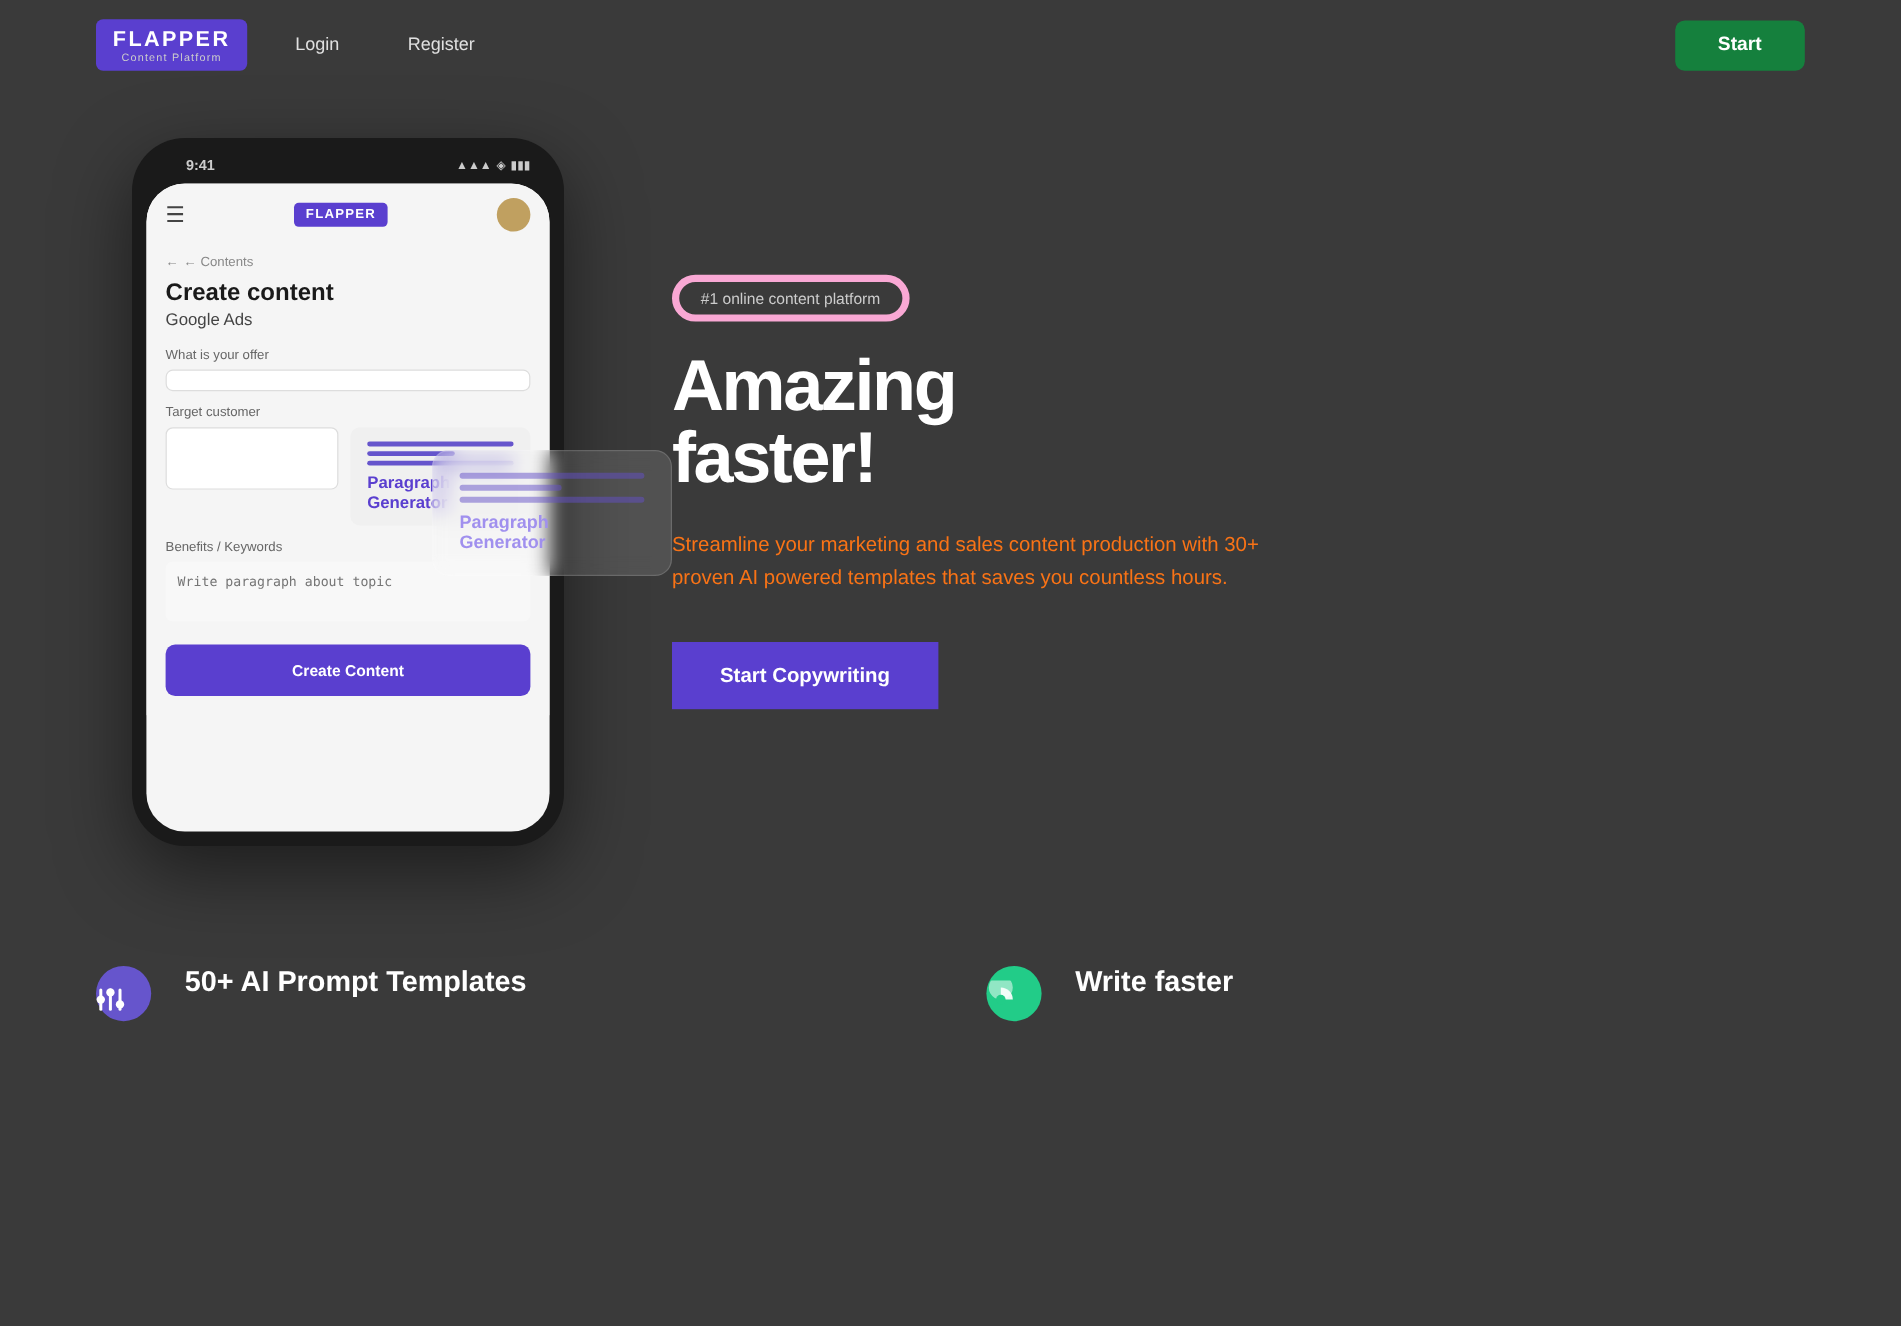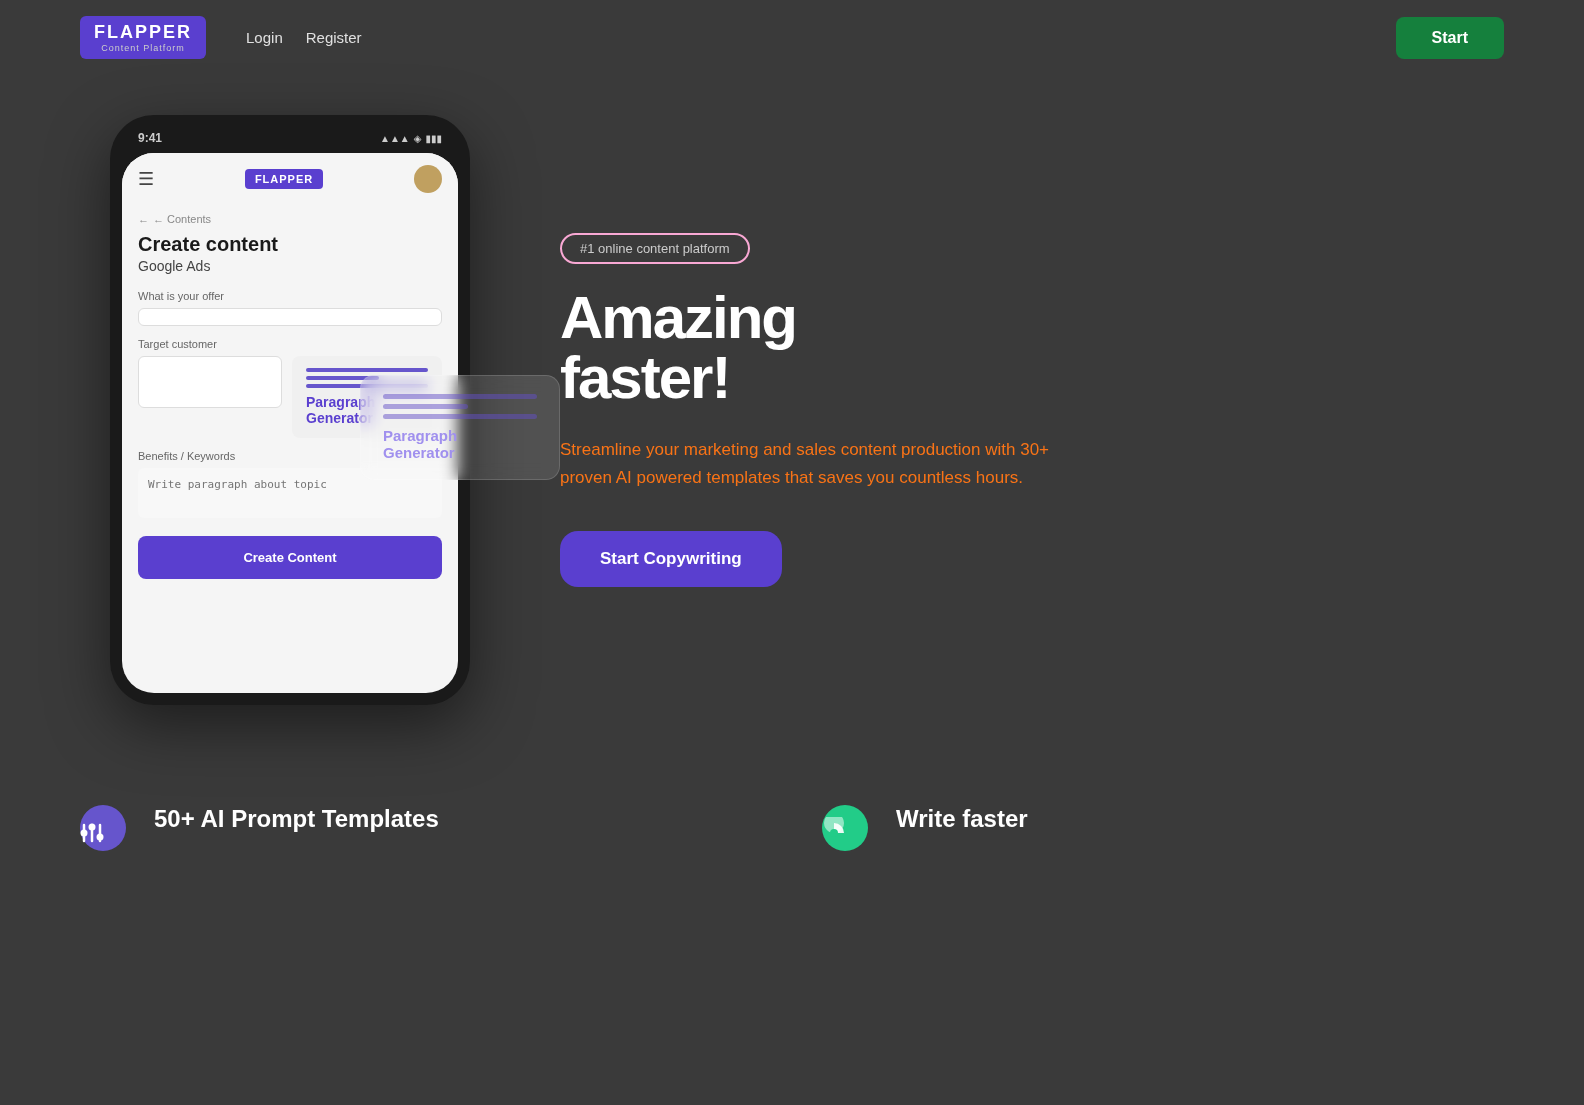--- a/index.html
+++ b/index.html
@@ -34,21 +34,21 @@
       color: #fff;
       letter-spacing: 2px;
     }
     .logo-sub {
       font-size: 9px;
       color: #ccc;
       letter-spacing: 1px;
     }
     .nav-links {
       display: flex;
-      gap: 23px;
+      gap: 57px;
       flex: 1;
     }
     .nav-link {
       color: #e0e0e0;
       font-size: 15px;
       cursor: pointer;
       text-decoration: none;
     }
     .start-btn {
       background: #15803d;
@@ -85,21 +85,21 @@
       margin: 0 auto;
     }
     .phone-notch-bar {
       display: flex;
       justify-content: space-between;
       align-items: center;
       padding: 4px 16px 8px;
       font-size: 11px;
       color: #ccc;
     }
-    .phone-notch-bar .time { font-weight: 600; font-size: 12px; }
+    .phone-notch-bar .time { font-weight: 600; font-size: 12px; margin-left: 17px; }
     .phone-notch-bar .icons { display: flex; gap: 4px; align-items: center; font-size: 10px; }
     .phone-screen {
       background: #f5f5f5;
       border-radius: 32px;
       overflow: hidden;
       min-height: 540px;
     }
     .phone-app-header {
       display: flex;
       justify-content: space-between;
@@ -256,21 +256,21 @@
       font-weight: 700;
       color: #a090ee;
     }
 
     
     .hero-right {
       flex: 1;
     }
     .badge {
       display: inline-block;
-      border: 2px solid #f9a8d4;
+      border: 6px solid #f9a8d4;
       border-radius: 20px;
       padding: 6px 18px;
       font-size: 13px;
       color: #ccc;
       margin-bottom: 24px;
     }
     .hero-heading {
       font-size: 60px;
       font-weight: 900;
       line-height: 1.0;
@@ -283,21 +283,21 @@
       color: #f97316;
       line-height: 1.6;
       max-width: 520px;
       margin-bottom: 40px;
     }
     .cta-btn {
       background: #5a3fcf;
       color: #fff;
       border: none;
       padding: 18px 40px;
-      border-radius: 18px;
+      border-radius: 0;
       font-size: 17px;
       font-weight: 600;
       cursor: pointer;
     }
 
     
     .features {
       display: flex;
       padding: 40px 80px 60px;
       gap: 60px;

